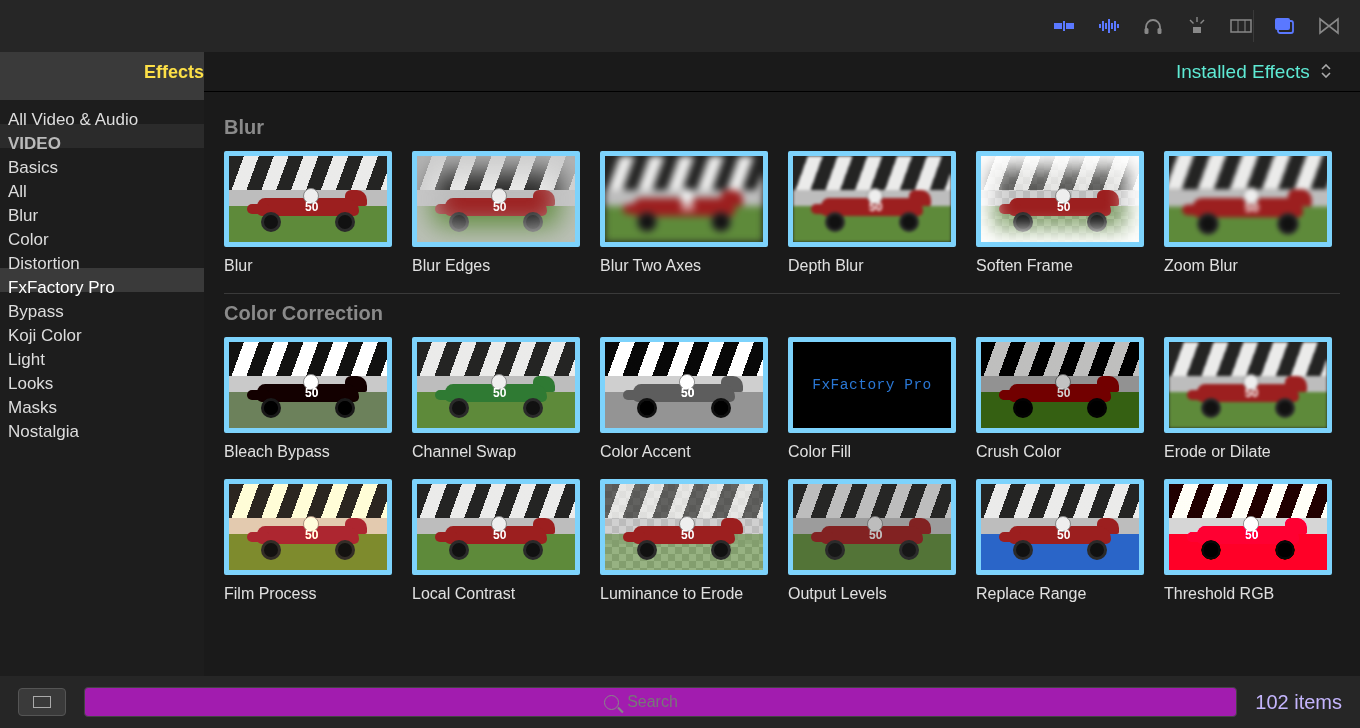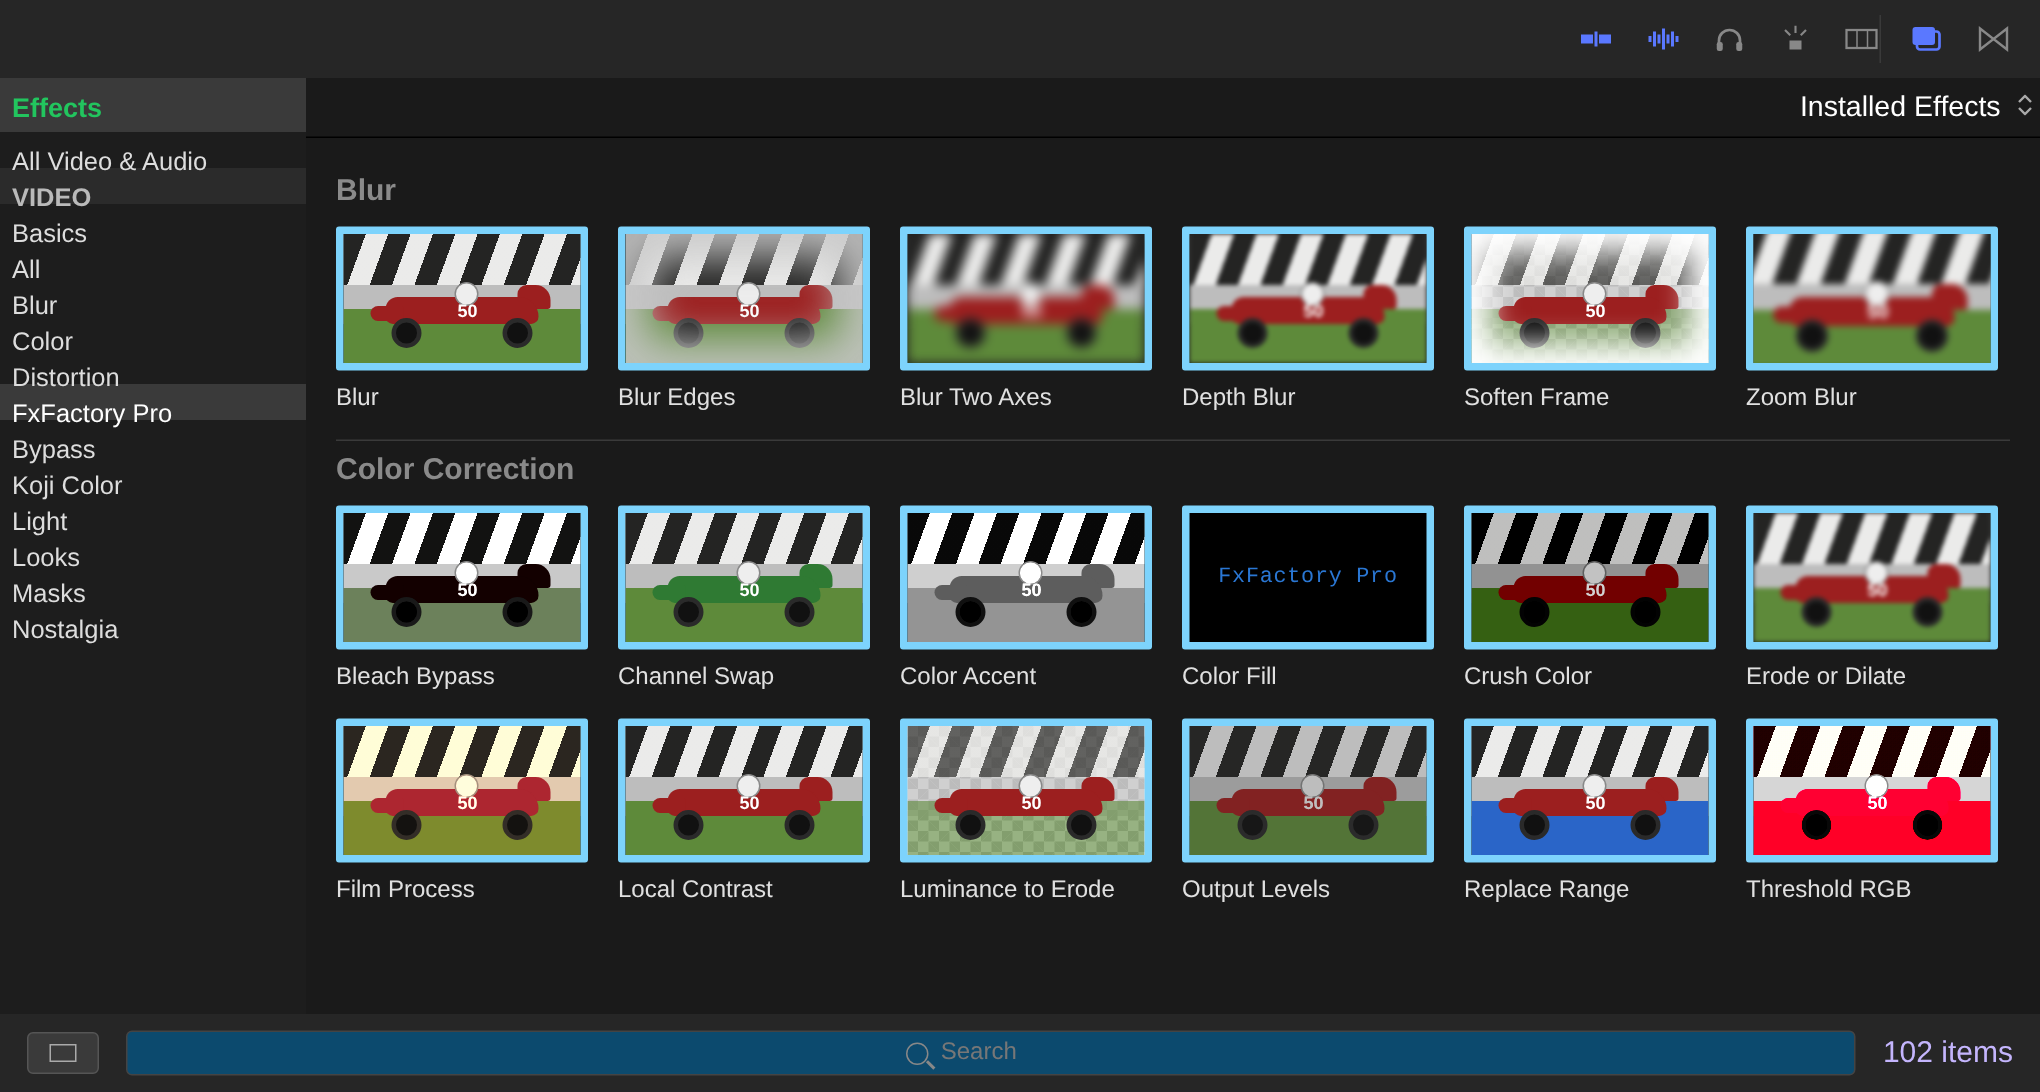--- a/index.html
+++ b/index.html
@@ -3,26 +3,26 @@
 <meta charset="utf-8">
 <style>
   * { box-sizing: border-box; margin: 0; padding: 0; }
   html, body { width: 1360px; height: 728px; overflow: hidden; background: #1a1a1a; font-family: -apple-system, "Helvetica Neue", Arial, sans-serif; color: #e6e6e6; }
   .toolbar { height: 52px; background: #262626; display: flex; align-items: center; justify-content: flex-end; padding: 0 20px; gap: 22px; position: relative; }
   .toolbar::after { content: ''; position: absolute; right: 106px; top: 10px; bottom: 10px; width: 1px; background: #3a3a3a; }
   .tb-icon { width: 22px; height: 18px; display: inline-flex; align-items: center; justify-content: center; color: #888; }
   .tb-icon.blue { color: #5a78ff; }
   .panel { display: flex; height: 624px; }
   .sidebar { width: 204px; background: #1d1d1d; display: flex; flex-direction: column; }
-  .side-head { height: 36px; line-height: 40px; padding-left: 8px; font-size: 18px; font-weight: 600; color: #22c55e; background: #3a3a3a; }
+  .side-head { height: 48px; line-height: 40px; padding-left: 8px; font-size: 18px; font-weight: 600; color: #fde047; background: #3a3a3a; text-align: right; }
   .side-item { height: 24px; line-height: 40px; padding-left: 8px; font-size: 17px; color: #ddd; cursor: default; }
   .side-item.section { font-weight: 600; color: #bababa; background: #2b2b2b; }
   .side-item.selected { background: #3a3a3a; color: #fff; }
   .main { flex: 1; display: flex; flex-direction: column; overflow: hidden; }
-  .main-head { height: 40px; display: flex; align-items: center; justify-content: flex-end; padding: 0 5px; font-size: 19px; color: #ffffff; border-bottom: 1px solid #000; }
+  .main-head { height: 40px; display: flex; align-items: center; justify-content: flex-end; padding: 0 29px; font-size: 19px; color: #5eead4; border-bottom: 1px solid #000; }
   .sort-chevron { margin-left: 6px; color: #888; font-size: 13px; line-height: 1; display: inline-flex; flex-direction: column; }
   .content { flex: 1; overflow: hidden; padding: 16px 20px 0 20px; }
   .group-title { font-size: 20px; font-weight: 600; color: #8a8a8a; margin: 8px 0 12px 0; }
   hr.divider { border: none; border-top: 1px solid #3a3a3a; margin: 8px 0 0 0; }
   .grid { display: grid; grid-template-columns: repeat(6, 168px); gap: 18px 20px; margin-bottom: 18px; }
   .cell { width: 168px; }
   .thumb { width: 168px; height: 96px; border: 5px solid #7dd3fc; border-radius: 2px; background: #222; position: relative; overflow: hidden; }
   .label { margin-top: 10px; font-size: 16px; color: #e0e0e0; white-space: nowrap; overflow: hidden; text-overflow: ellipsis; }
   
   .scene { position: absolute; inset: 0; }
@@ -66,21 +66,21 @@
      linear-gradient(45deg,#bbb 25%,transparent 25%),
      linear-gradient(-45deg,#bbb 25%,transparent 25%),
      linear-gradient(45deg,transparent 75%,#bbb 75%),
      linear-gradient(-45deg,transparent 75%,#bbb 75%);
      background-size:14px 14px; background-position:0 0,0 7px,7px -7px,-7px 0; background-color:#eee; }
   .checker .sky, .checker .stripes, .checker .track, .checker .grass { opacity: 0.6; }
 
   .footer { height: 52px; background: #262626; display:flex; align-items:center; padding: 0 18px; gap: 18px; }
   .layout-toggle { width: 48px; height: 28px; background:#3a3a3a; border:1px solid #555; border-radius:4px; display:flex; align-items:center; justify-content:center; }
   .layout-toggle .inner { width:18px; height:12px; border:1.5px solid #aaa; }
-  .search-wrap { flex:1; height: 30px; background:#0c4a6e; border:1px solid #444; border-radius:4px; display:flex; align-items:center; justify-content:center; gap:8px; color:#777; }
+  .search-wrap { flex:1; height: 30px; background:#a21caf; border:1px solid #444; border-radius:4px; display:flex; align-items:center; justify-content:center; gap:8px; color:#777; }
   .search-wrap input { background:transparent; border:none; outline:none; color:#ddd; font-size:16px; width: 90px; }
   .search-wrap input::placeholder { color:#777; }
   .count { color:#c4b5fd; font-size:20px; white-space:nowrap; }
   .mag { width:15px; height:15px; border:1.8px solid #888; border-radius:50%; position:relative; }
   .mag::after { content:''; position:absolute; width:7px; height:1.8px; background:#888; transform:rotate(45deg); right:-6px; bottom:-2px; }
 </style>
 </head>
 <body>
 
 <div class="toolbar">

